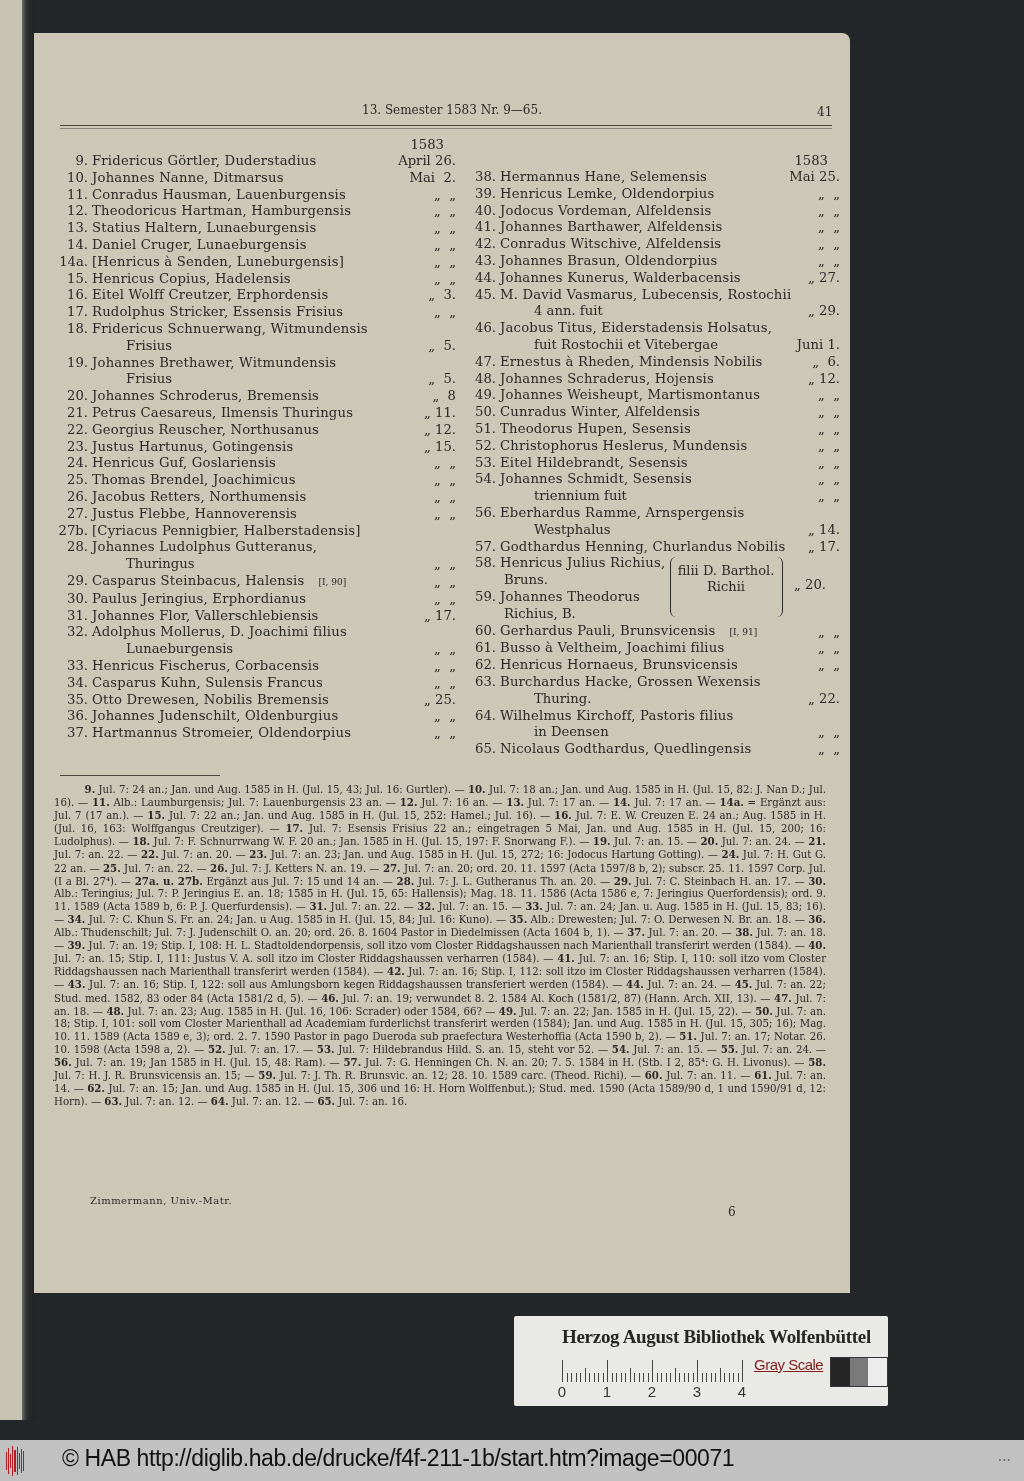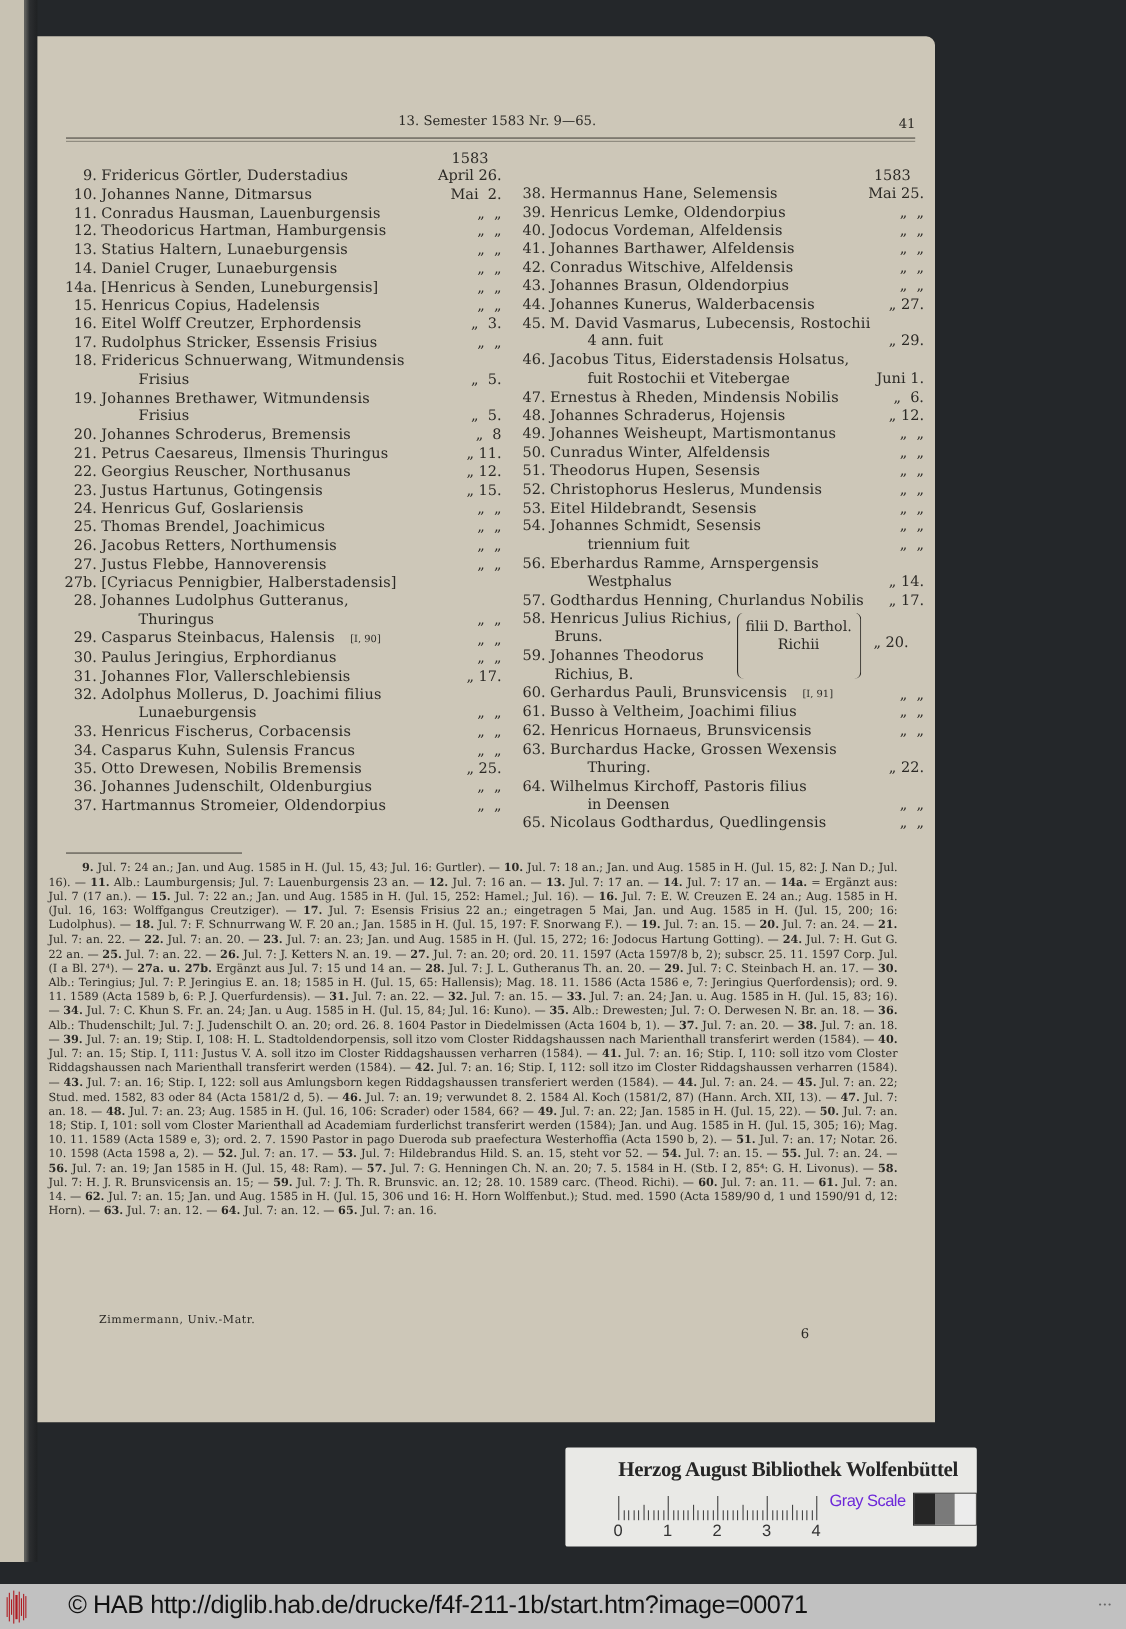--- a/index.html
+++ b/index.html
@@ -19,31 +19,31 @@
   .entry .num { display:inline-block; width:32px; text-align:right; margin-right:4px; }
   .entry .name { letter-spacing:0.2px; }
   .entry .cont { padding-left:70px; display:block; }
   .entry .date { position:absolute; right:0; bottom:0; width:60px; text-align:right; white-space:pre; }
   .entry .ref { font-size:9px; margin-left:14px;margin-top:35px; }
   .brace-group { position:relative; }
   .brace-text { position:absolute; left:212px; top:8px; width:100px; text-align:center; font-size:13px; line-height:16px; }
   .brace-l { position:absolute; left:206px; top:2px; width:6px; height:60px; border-left:1.5px solid #2b2925; border-radius:6px 0 0 6px; }
   .brace-r { position:absolute; left:312px; top:2px; width:6px; height:60px; border-right:1.5px solid #2b2925; border-radius:0 6px 6px 0; }
   .foot-rule { position:absolute; left:26px; top:742px; width:160px; border-top:1px solid #4a463f; }
-  .footnotes { position:absolute; left:10px; top:750px; width:772px; font-size:10.2px; line-height:12.1px; text-align:justify; }
+  .footnotes { position:absolute; left:20px; top:750px; width:772px; font-size:10.2px; line-height:12.1px; text-align:justify; }
   .footnotes .fn { display:inline; }
   .footnotes b { font-weight:bold; }
   .signature { position:absolute; left:56px; top:1162px; font-size:10px; letter-spacing:0.5px; }
   .sheet-num { position:absolute; left:694px; top:1172px; font-size:12px; }
   .calib { position:absolute; left:514px; top:1316px; width:374px; height:90px; background:#e9e9e6; border-radius:2px; }
   .calib-title { position:absolute; left:48px; top:10px; font-family:"Liberation Serif", serif; font-weight:bold; font-size:19px; color:#262626; letter-spacing:-0.3px; }
   .ruler { position:absolute; left:48px; top:50px; width:180px; height:30px; }
   .ruler .tick { position:absolute; bottom:14px; width:1px; background:#444; }
   .ruler .lbl { position:absolute; bottom:-4px; font-family:"Liberation Sans", sans-serif; font-size:15px; color:#333; transform:translateX(-50%); }
-  .gray-label { position:absolute; left:240px; top:40px; font-family:"Liberation Sans", sans-serif; font-size:15px; color:#6d28d9; letter-spacing:-0.5px; }
+  .gray-label { position:absolute; left:240px; top:40px; font-family:"Liberation Sans", sans-serif; font-size:15px; color:#7f1d1d; letter-spacing:-0.5px;text-decoration:underline; }
   .gray-swatches { position:absolute; left:316px; top:41px; width:56px; height:28px; border:1px solid #333; display:flex; }
   .gray-swatches span { flex:1; }
   .footer-bar { position:absolute; left:0; top:1440px; width:1024px; height:41px; background:#c1c1c1; }
   .hab-logo { position:absolute; left:6px; top:6px; width:18px; height:30px; display:flex; gap:1px; align-items:center; }
   .hab-logo i { display:block; width:1.5px; background:#b01c22; }
   .footer-text { position:absolute; left:62px; top:5px; font-family:"Liberation Sans", sans-serif; font-size:23px; color:#111; letter-spacing:-0.4px; }
   .footer-dots { position:absolute; right:14px; top:16px; font-size:7px; color:#666; font-family:"Liberation Sans", sans-serif; }
 </style>
 </head>
 <body>

